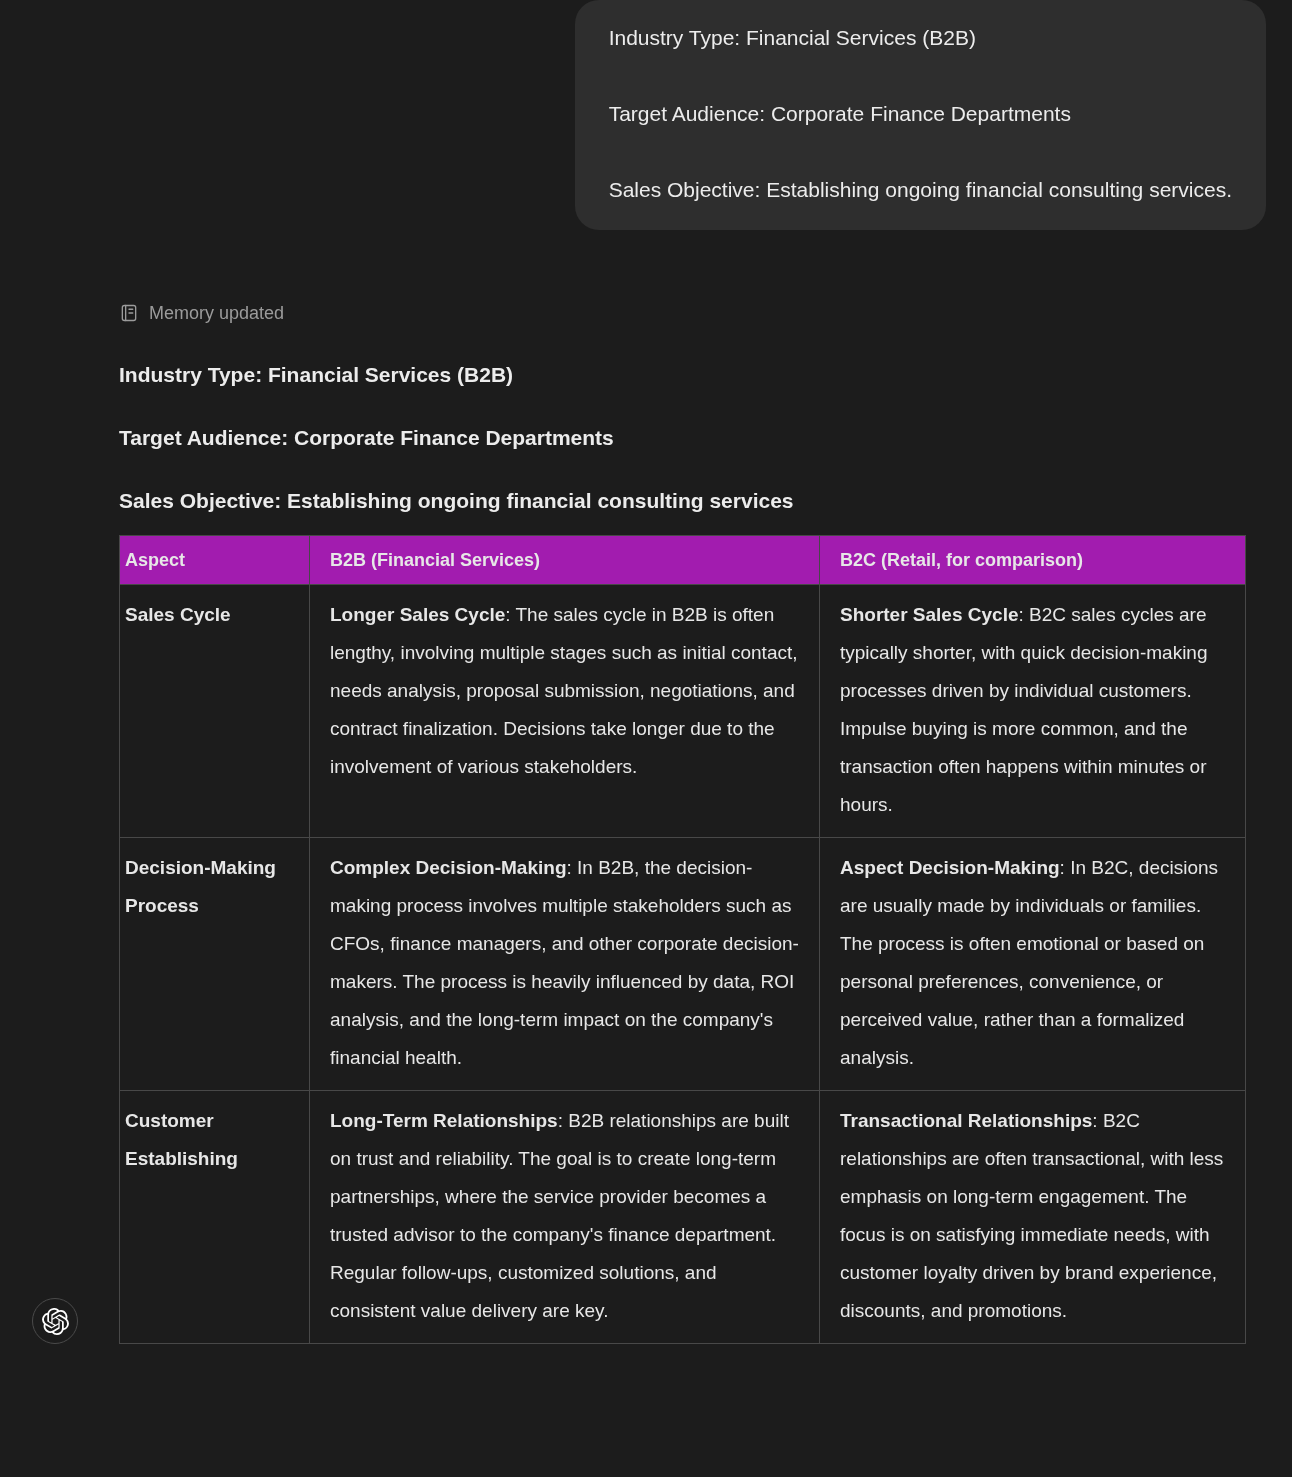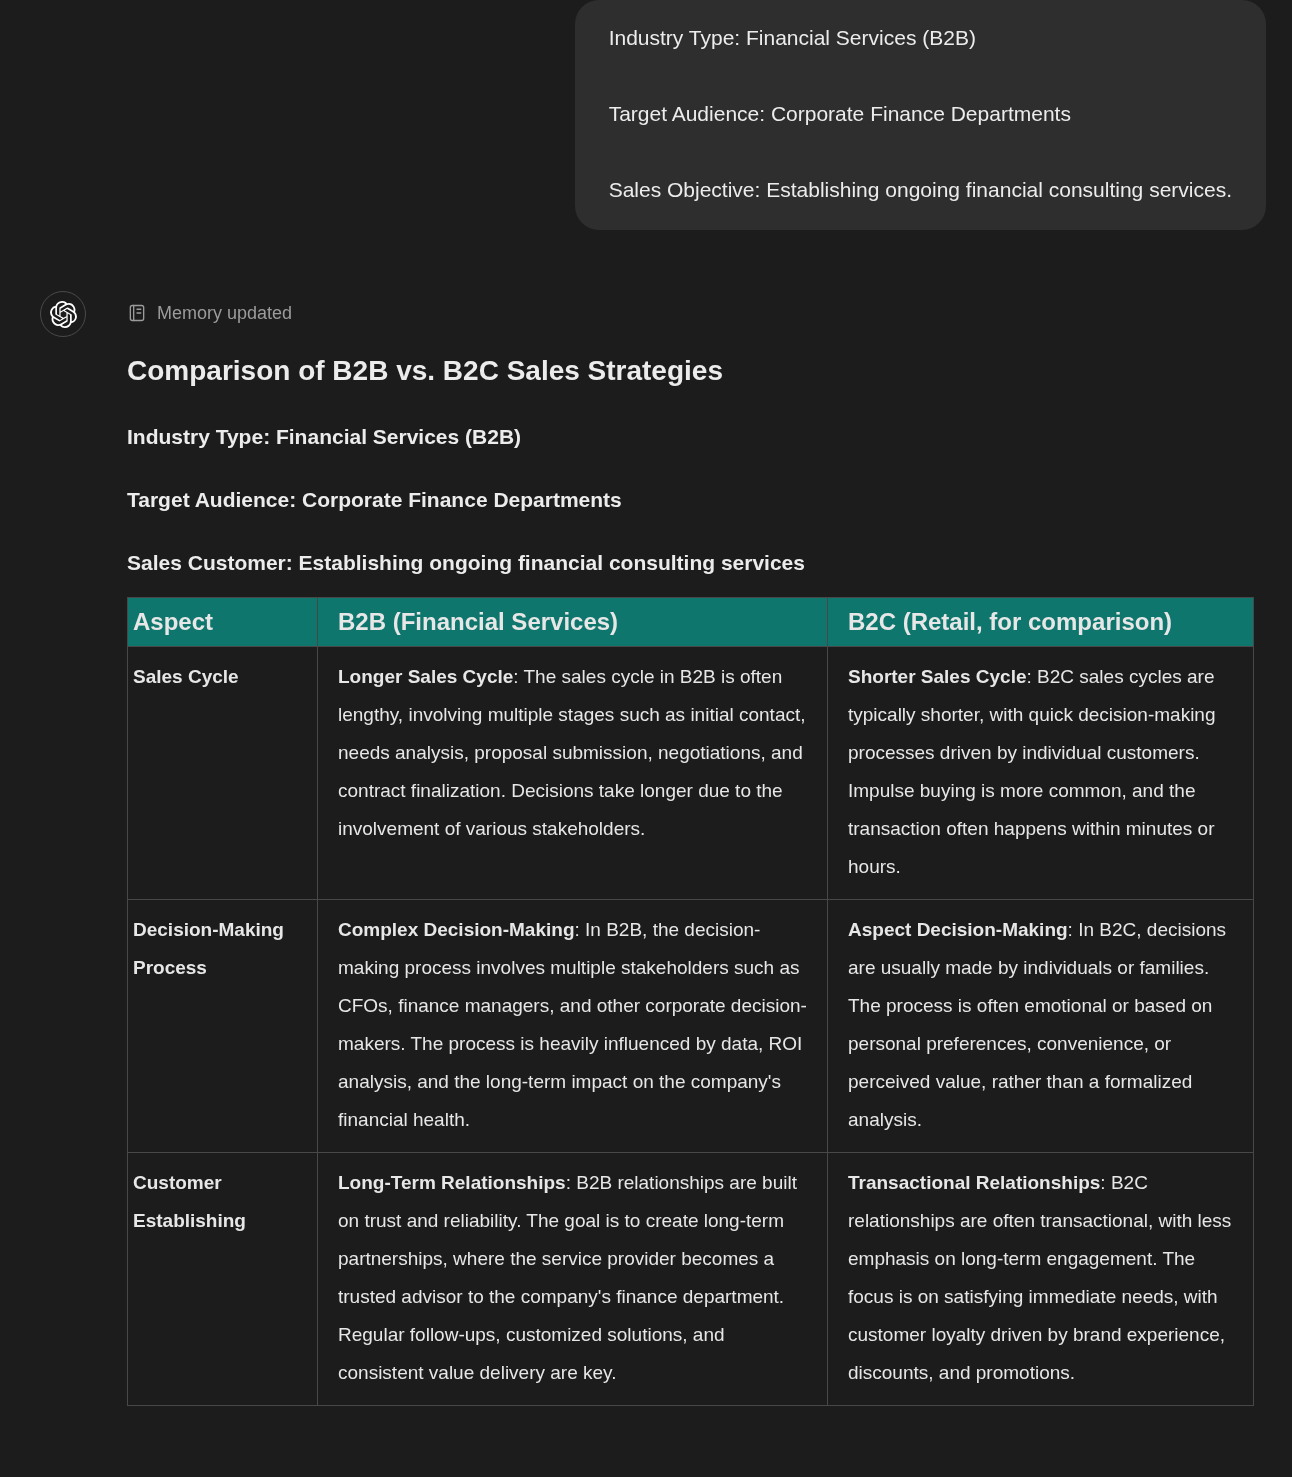--- a/index.html
+++ b/index.html
@@ -28,23 +28,23 @@
     font-size: 21px;
     line-height: 28px;
     color: #ececec;
   }
   .user-bubble p { margin: 0 0 48px 0; }
   .user-bubble p:last-child { margin-bottom: 8px; }
 
   
   .assistant-row {
     display: flex;
-    align-items: flex-start;
+    align-items: flex-end;
     margin-top: 61px;
-    padding-left: 40px;
+    padding-left: 32px;
     padding-right: 26px;
   }
   .avatar {
     flex: 0 0 46px;
     width: 46px;
     height: 46px;
     border-radius: 50%;
     border: 1px solid #4a4a4a;
     display: flex;
     align-items: center;
@@ -97,23 +97,23 @@
     font-size: 19px;
     color: #e7e7e7;
   }
   table.comparison th,
   table.comparison td {
     border: 1px solid #484848;
     text-align: left;
     vertical-align: top;
   }
   table.comparison th {
-    background: #0f766e;
-    font-weight: 700;
-    font-size: 24px;
+    background: #a21caf;
+    font-weight: 700;
+    font-size: 18px;
     line-height: 28px;
     padding: 10px 20px;
   }
   table.comparison th.col-aspect { padding-left: 5px; }
   table.comparison td {
     padding: 11px 20px 13px 20px;
     line-height: 38px;
   }
   table.comparison td.aspect {
     font-weight: 700;
@@ -149,25 +149,24 @@
       <div class="memory-chip">
         <svg viewBox="0 0 24 24" aria-hidden="true">
           <rect x="4" y="3" width="16" height="18" rx="2.5"></rect>
           <line x1="8" y1="3" x2="8" y2="21"></line>
           <line x1="12" y1="7.5" x2="16.5" y2="7.5"></line>
           <line x1="12" y1="12" x2="16.5" y2="12"></line>
         </svg>
         <span>Memory updated</span>
       </div>
 
-      <h1 class="response-heading">Comparison of B2B vs. B2C Sales Strategies</h1>
 
       <p class="lead">Industry Type: Financial Services (B2B)</p>
       <p class="lead">Target Audience: Corporate Finance Departments</p>
-      <p class="lead">Sales Customer: Establishing ongoing financial consulting services</p>
+      <p class="lead">Sales Objective: Establishing ongoing financial consulting services</p>
 
       <table class="comparison">
         <colgroup>
           <col style="width:190px">
           <col style="width:510px">
           <col style="width:426px">
         </colgroup>
         <thead>
           <tr>
             <th class="col-aspect">Aspect</th>

